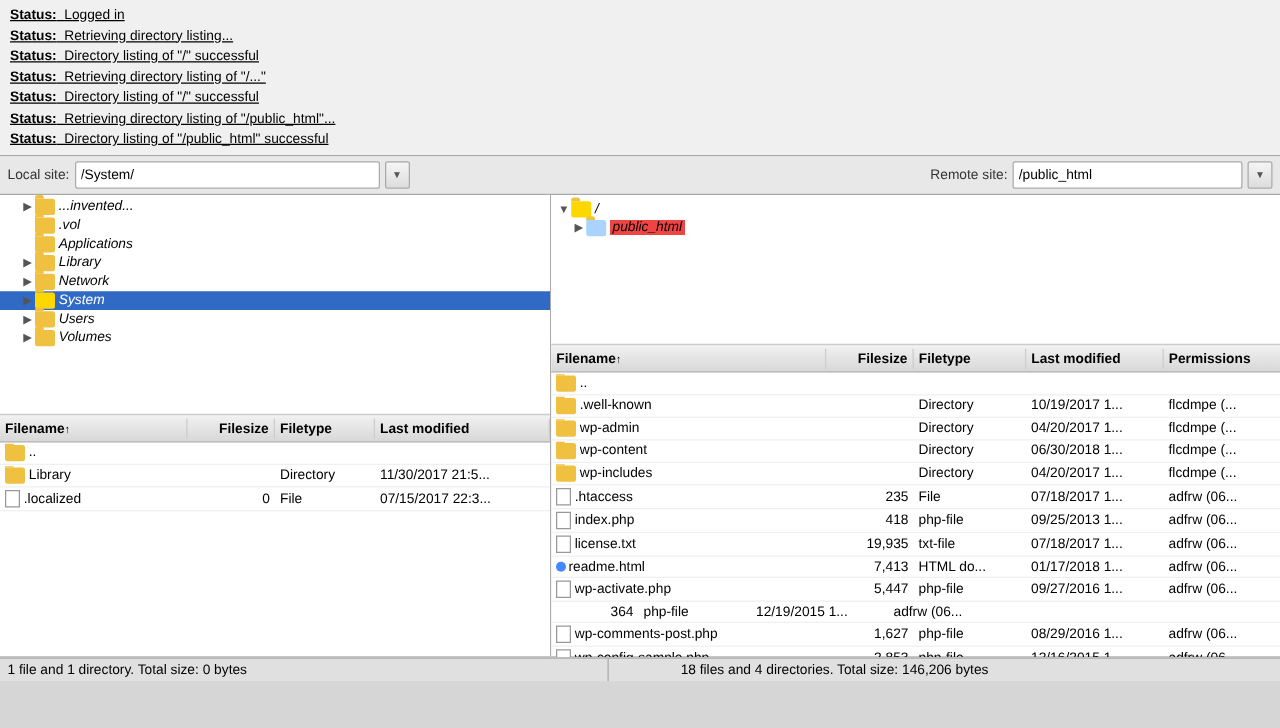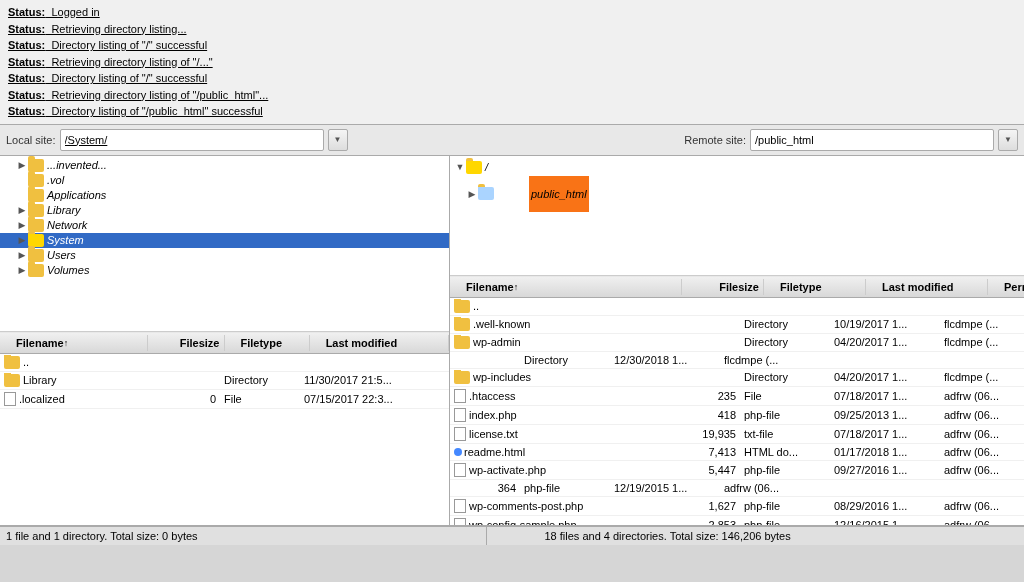--- a/index.html
+++ b/index.html
@@ -138,21 +138,20 @@
       border-top: 1px solid #e8e8e8;
       padding: 2px 0;
     }
     .col-header-cell {
       font-size: 11px;
       font-weight: bold;
       padding: 2px 4px;
       border-right: 1px solid #ccc;
       white-space: nowrap;
       overflow: hidden;
-      margin-left: 12px;
     }
 
     
     .file-list-area {
       flex: 1;
       overflow-y: auto;
     }
 
     .file-row {
       display: flex;
@@ -246,27 +245,27 @@
   <div class="status-line"><strong>Status:</strong>&nbsp; Directory listing of "/" successful</div>
   <div class="status-line"><strong>Status:</strong>&nbsp; Retrieving directory listing of "/..."</div>
   <div class="status-line"><strong>Status:</strong>&nbsp; Directory listing of "/" successful</div>
   <div class="status-line"><strong>Status:</strong>&nbsp; Retrieving directory listing of "/public_html"...</div>
   <div class="status-line"><strong>Status:</strong>&nbsp; Directory listing of "/public_html" successful</div>
 </div>
 
 <div class="site-bars">
   <div class="site-bar-group">
     <span class="site-label">Local site:</span>
-    <input class="site-input" style="width: 264px; text-decoration: underline;" value="/System/">
+    <input class="site-input" style="width: 244px;" value="/System/">
     <div class="site-dropdown"></div>
   </div>
   <div style="flex:1"></div>
   <div class="site-bar-group">
     <span class="site-label">Remote site:</span>
-    <input class="site-input" style="width: 244px;" value="/public_html">
+    <input class="site-input" style="width: 184px;" value="/public_html">
     <div class="site-dropdown"></div>
   </div>
 </div>
 
 <div class="main-area">
 
   <div class="left-panel">
 
     <div class="tree-area" style="height:120px;">
       <div class="tree-item indent1">
@@ -353,21 +352,21 @@
 
     <div class="remote-tree" style="height:120px;">
       <div class="tree-item">
         <span class="tree-arrow">▼</span>
         <span class="folder-icon open"></span>
         <span class="item-label">/</span>
       </div>
       <div class="tree-item indent1">
         <span class="tree-arrow">▶</span>
         <span class="folder-icon open" style="background:#aad4ff;"></span>
-        <span class="item-label" style="background:#f97316; padding: 12px 2px; margin-left: 32px;">public_html</span>
+        <span class="item-label" style="background:#ef4444; padding: 0 2px;">public_html</span>
       </div>
     </div>
 
     <div class="col-header">
       <div class="col-header-cell r-name">Filename <span class="sort-arrow">↑</span></div>
       <div class="col-header-cell r-size">Filesize</div>
       <div class="col-header-cell r-type">Filetype</div>
       <div class="col-header-cell r-modified">Last modified</div>
       <div class="col-header-cell r-perms">Permissions</div>
     </div>
@@ -398,23 +397,26 @@
         <div class="file-row-cell r-name">
           <span class="folder-icon"></span>wp-admin
         </div>
         <div class="file-row-cell r-size"></div>
         <div class="file-row-cell r-type">Directory</div>
         <div class="file-row-cell r-modified">04/20/2017 1...</div>
         <div class="file-row-cell r-perms">flcdmpe (...</div>
       </div>
 
       <div class="file-row">
+        <div class="file-row-cell r-name">
+          <span class="folder-icon"></span>wp-content
+        </div>
         <div class="file-row-cell r-size"></div>
         <div class="file-row-cell r-type">Directory</div>
-        <div class="file-row-cell r-modified">12/30/2018 1...</div>
+        <div class="file-row-cell r-modified">06/30/2018 1...</div>
         <div class="file-row-cell r-perms">flcdmpe (...</div>
       </div>
 
       <div class="file-row">
         <div class="file-row-cell r-name">
           <span class="folder-icon"></span>wp-includes
         </div>
         <div class="file-row-cell r-size"></div>
         <div class="file-row-cell r-type">Directory</div>
         <div class="file-row-cell r-modified">04/20/2017 1...</div>

